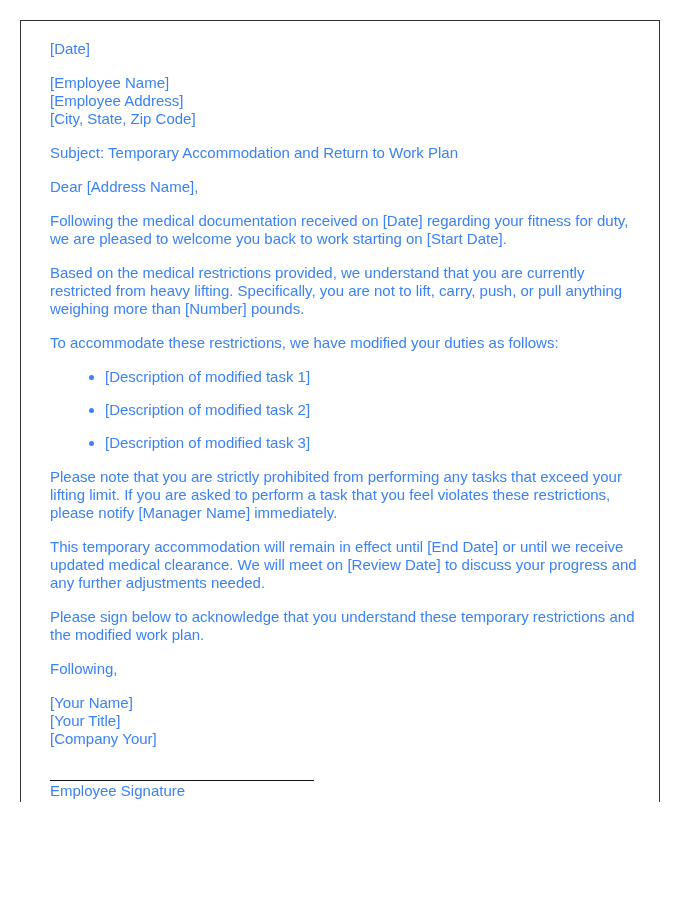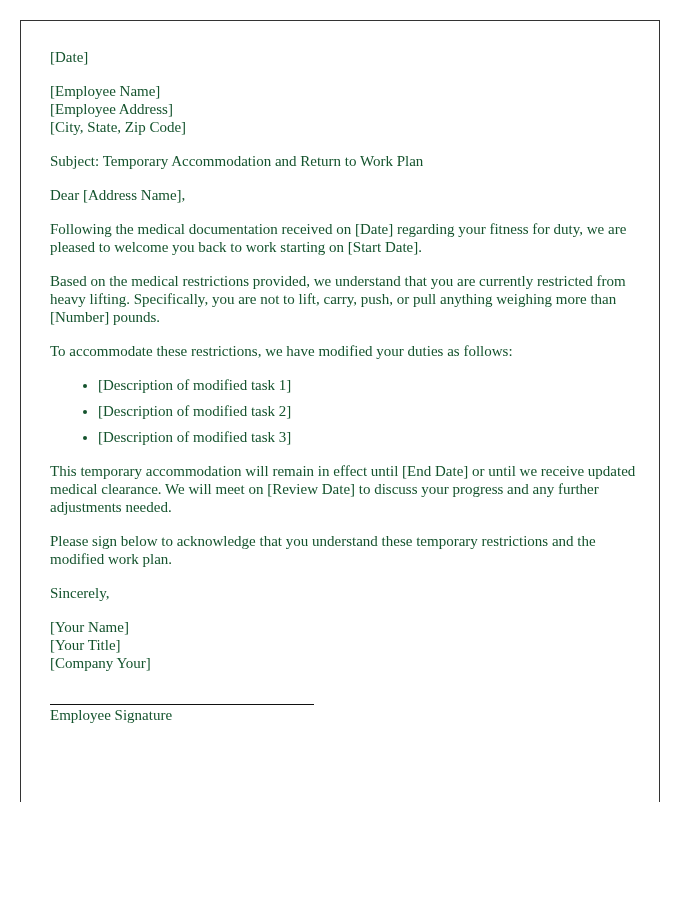--- a/index.html
+++ b/index.html
@@ -8,30 +8,30 @@
       position: absolute;
       left: 20px; top: 20px;
       width: 640px; height: 782px;
       border-left: 1px solid #333;
       border-right: 1px solid #333;
       border-top: 1px solid #333;
       box-sizing: border-box;
     }
     .content {
       position: absolute;
-      left: 29px; top: 27px;
+      left: 29px; top: 19px;
       width: 590px;
-      font-family: Liberation Serif, serif;
+      font-family: Liberation Sans, sans-serif;
       font-size: 15px;
       line-height: 18px;
-      color: #14532d;
+      color: #3b82f6;
     }
     p { margin: 0 0 16px 0; }
     ul { margin: 0 0 16px 0; padding-left: 40px; }
-    ul li { margin: 8px; }
+    ul li { margin: 15px; }
     .sig-line {
       width: 264px;
       border-top: 1px solid #111;
       margin-top: 32px;
       margin-bottom: 1px;
     }
   </style>
 </head>
 <body>
 
@@ -51,24 +51,25 @@
     <p>Following the medical documentation received on [Date] regarding your fitness for duty, we are pleased to welcome you back to work starting on [Start Date].</p>
     <p>Based on the medical restrictions provided, we understand that you are currently restricted from heavy lifting. Specifically, you are not to lift, carry, push, or pull anything weighing more than [Number] pounds.</p>
     <p>To accommodate these restrictions, we have modified your duties as follows:</p>
 
     <ul>
       <li>[Description of modified task 1]</li>
       <li>[Description of modified task 2]</li>
       <li>[Description of modified task 3]</li>
     </ul>
 
+    <p>Please note that you are strictly prohibited from performing any tasks that exceed your lifting limit. If you are asked to perform a task that you feel violates these restrictions, please notify [Manager Name] immediately.</p>
     <p>This temporary accommodation will remain in effect until [End Date] or until we receive updated medical clearance. We will meet on [Review Date] to discuss your progress and any further adjustments needed.</p>
     <p>Please sign below to acknowledge that you understand these temporary restrictions and the modified work plan.</p>
 
-    <p>Sincerely,</p>
+    <p>Following,</p>
 
     <p style="margin-bottom:0;">
       <span>[Your Name]</span><br>
       <span>[Your Title]</span><br>
       <span>[Company Your]</span>
     </p>
 
     <div class="sig-line"></div>
     <div>Employee Signature</div>
   </div>

